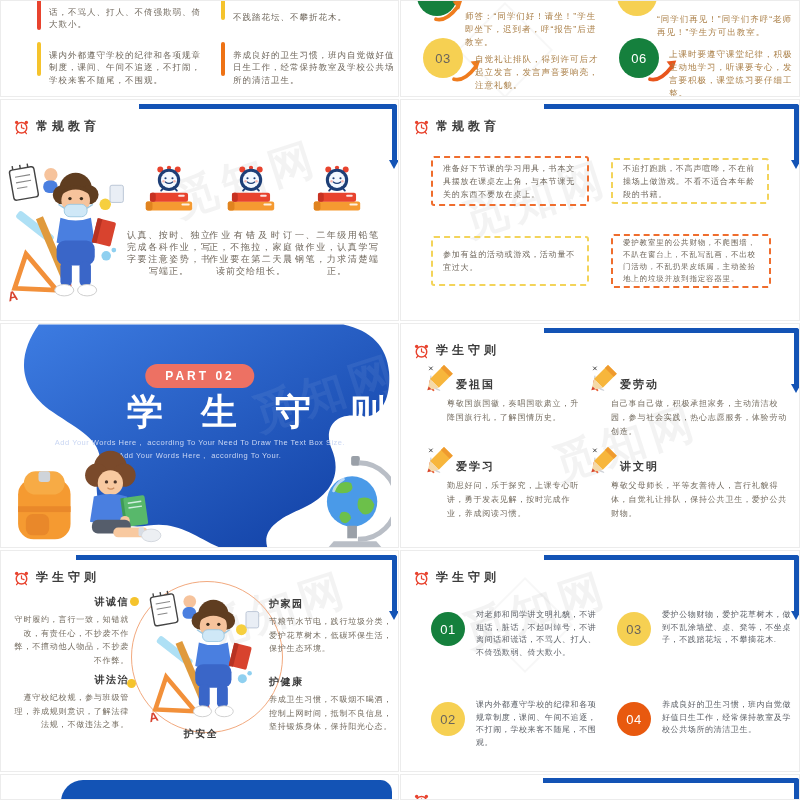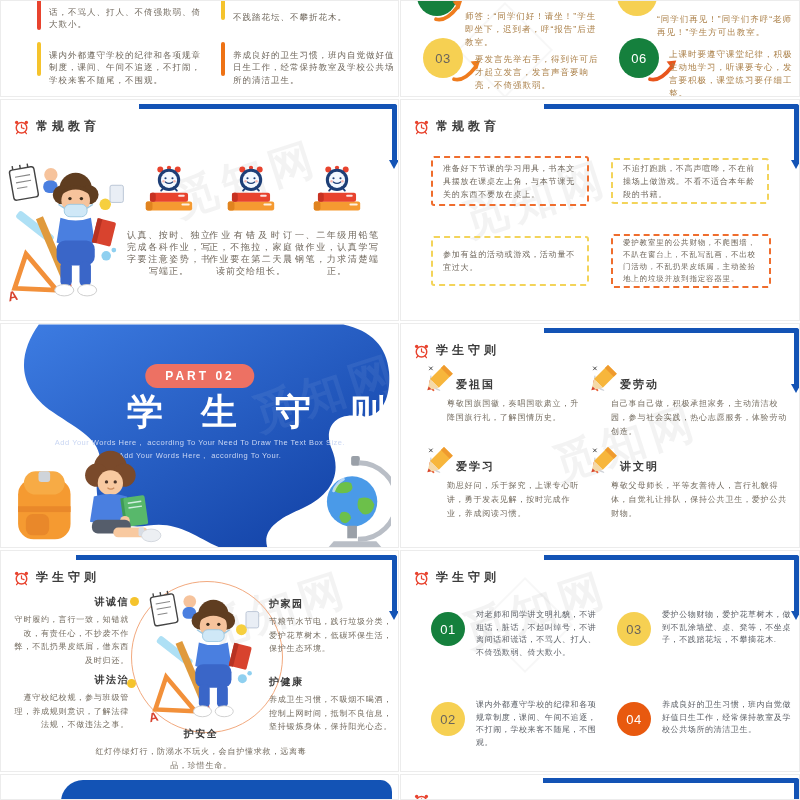--- a/index.html
+++ b/index.html
@@ -214,21 +214,21 @@
       <svg class="swoosh" style="left:32px;top:124px;color:#ef7c1e" viewBox="0 0 32 24">
           <use href="#icoSwoosh"></use>
         </svg>
       <p class="txt" style="left:64px;top:125px;width:140px;color:#ab8049;line-height:13px">师答：“同学们好！请坐！”学生即坐下，迟到者，呼“报告”后进教室。</p>
       <div class="circ yellow" style="left:216px;top:100px;width:40px;height:40px"></div>
       <p class="txt" style="left:256px;top:128px;width:138px;color:#ab8049;line-height:13px">“同学们再见！”同学们齐呼“老师再见！”学生方可出教室。</p>
       <div class="circ yellow" style="left:22px;top:162px;width:40px;height:40px">03</div>
       <svg class="swoosh" style="left:50px;top:184px;color:#ef7c1e" viewBox="0 0 32 24">
           <use href="#icoSwoosh"></use>
         </svg>
-      <p class="txt" style="left:74px;top:168px;width:128px;color:#ab8049;line-height:13px">要发言先举右手，得到许可后才起立发言，发言声音要响亮，不倚强欺弱。</p>
+      <p class="txt" style="left:74px;top:168px;width:128px;color:#ab8049;line-height:13px">自觉礼让排队，得到许可后才起立发言，发言声音要响亮，注意礼貌。</p>
       <div class="circ orange" style="left:218px;top:162px;width:40px;height:40px">06</div>
       <svg class="swoosh" style="left:246px;top:184px;color:#e8551c" viewBox="0 0 32 24">
           <use href="#icoSwoosh"></use>
         </svg>
       <p class="txt" style="left:268px;top:163px;width:128px;color:#ab8049;line-height:13px">上课时要遵守课堂纪律，积极主动地学习，听课要专心，发言要积极，课堂练习要仔细工整。</p>
     </div>
   </div>
 
   <div class="cell" style="left:0;top:99px;width:399px;height:222px">
     <div class="slide" style="top:0;height:222px">
@@ -385,37 +385,36 @@
       </div>
       <div class="circle-outline">
         <svg style="position:absolute;left:16px;top:6px;width:118px;height:136px" viewBox="0 0 130 150">
             <use href="#icoBoy"></use>
           </svg>
       </div>
       <i class="dot" style="left:129px;top:46px"></i>
       <i class="dot" style="left:126px;top:128px"></i>
       <div class="s7blk alignR" style="left:5px;top:44px;width:123px">
         <b>讲诚信</b>
-        <p>守时履约，言行一致，知错就改，有责任心，不抄袭不作弊，不乱扔果皮纸屑，借东西及时归还。</p>
+        <p>守时履约，言行一致，知错就改，有责任心，不抄袭不作弊，不擅动他人物品，不抄袭不作弊。</p>
       </div>
       <div class="s7blk alignR" style="left:5px;top:122px;width:123px">
         <b>讲法治</b>
         <p>遵守校纪校规，参与班级管理，养成规则意识，了解法律法规，不做违法之事。</p>
       </div>
       <div class="s7blk" style="left:268px;top:46px;width:126px">
         <b>护家园</b>
         <p>节粮节水节电，践行垃圾分类，爱护花草树木，低碳环保生活，保护生态环境。</p>
       </div>
       <div class="s7blk" style="left:268px;top:124px;width:126px">
         <b>护健康</b>
         <p>养成卫生习惯，不吸烟不喝酒，控制上网时间，抵制不良信息，坚持锻炼身体，保持阳光心态。</p>
       </div>
       <div class="s7blk alignC" style="left:92px;top:176px;width:216px">
         <b>护安全</b>
-        <p>红灯停绿灯行，防溺水不玩火，会自护懂求救，远离毒品，珍惜生命。</p>
       </div>
     </div>
   </div>
 
   <div class="cell" style="left:400px;top:550px;width:400px;height:222px">
     <div class="slide" style="top:0;height:222px;width:400px">
       <span class="wm" style="left:60px;top:30px">觅知网</span>
       <span class="wmd" style="left:90px;top:40px"></span>
       <i class="fb-top" style="left:143px"></i>
       <i class="fb-right"></i>

